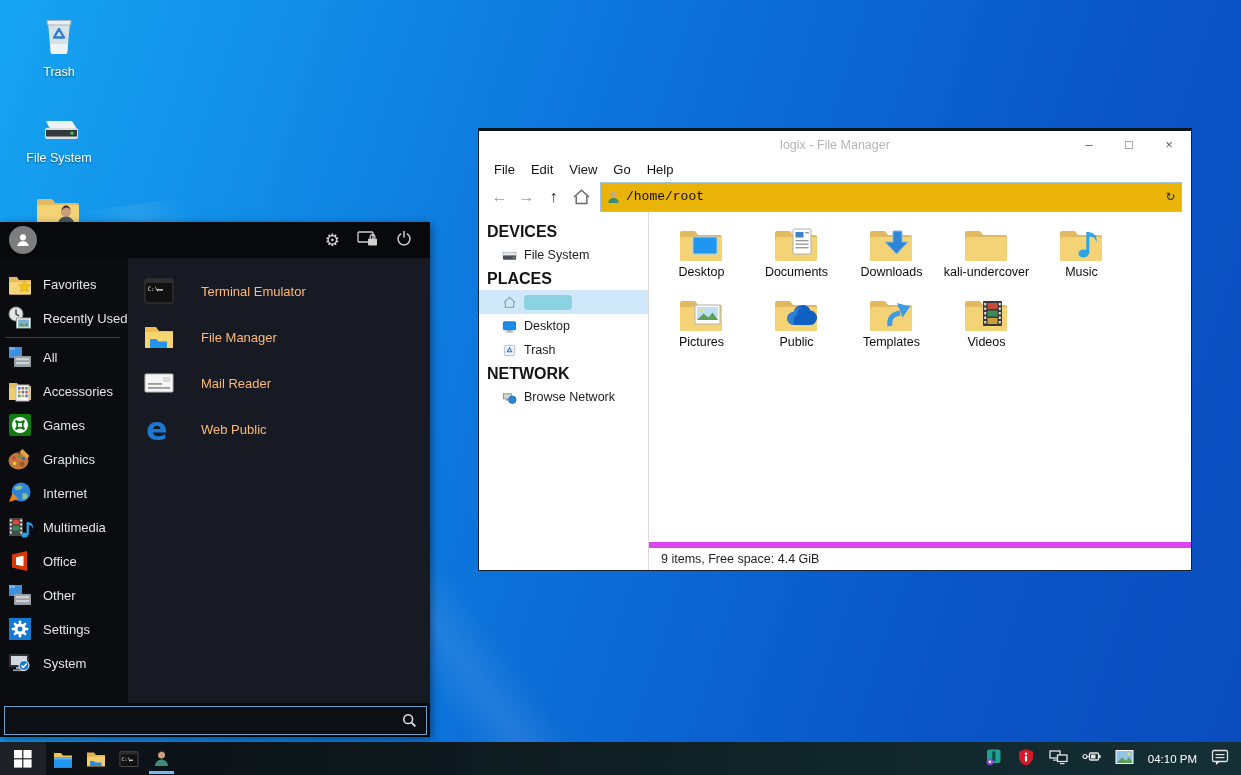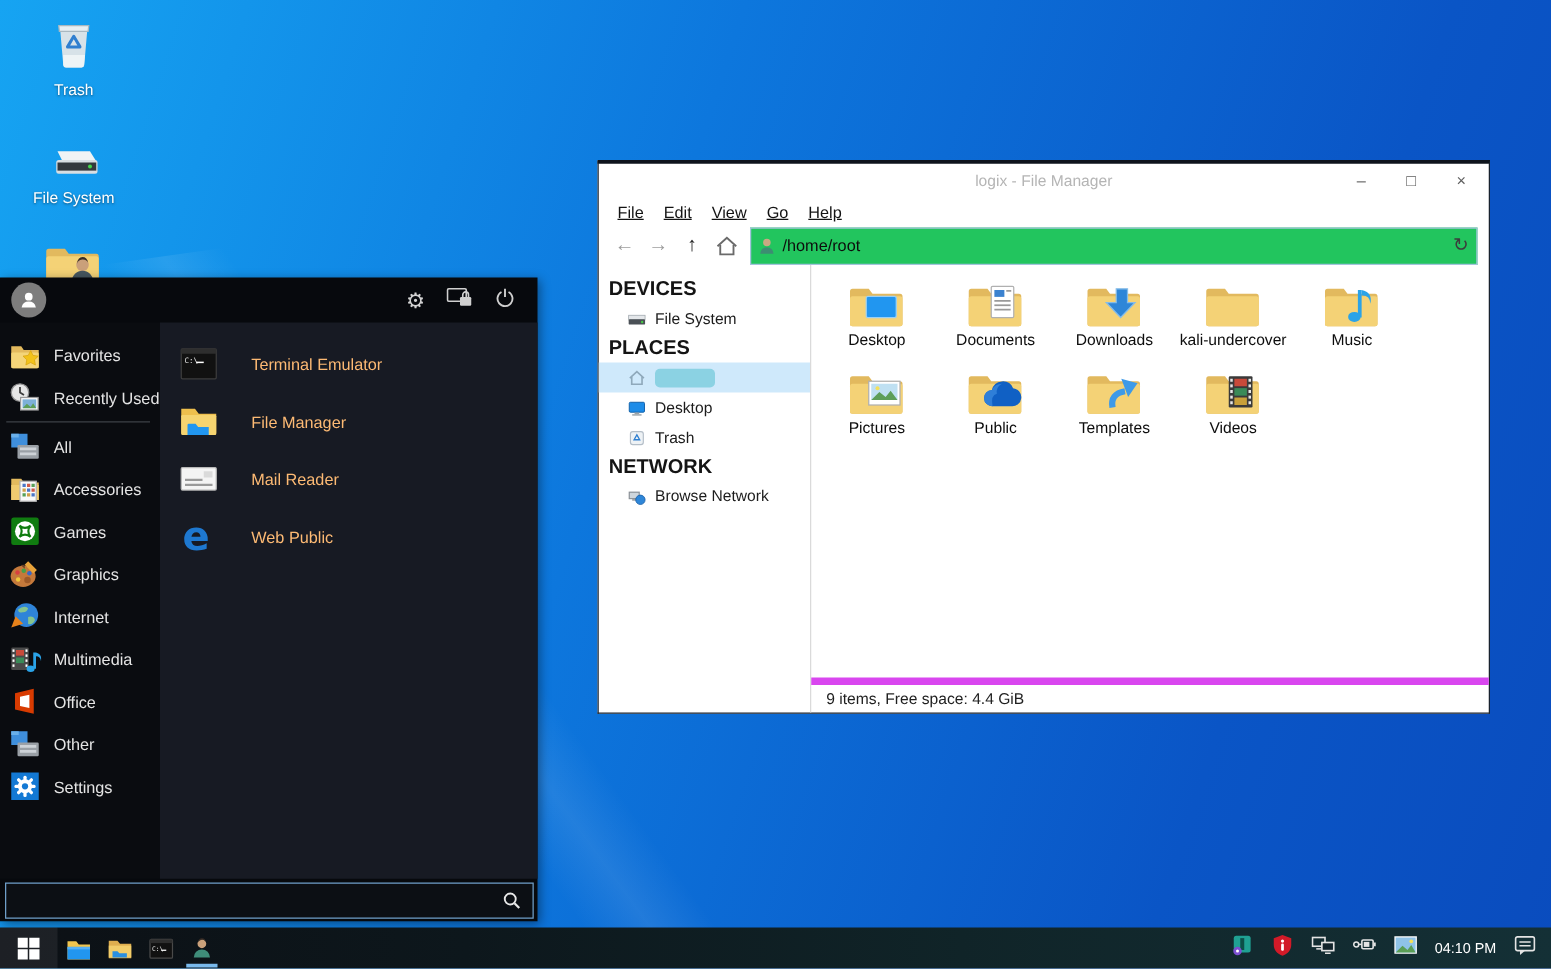--- a/index.html
+++ b/index.html
@@ -36,27 +36,27 @@
   .sm-search .mag { margin-right:9px; display:flex; }
 
   
   .fm { position:absolute; left:478px; top:128px; width:714px; height:443px; background:#fff;
     border:1px solid #18222e; border-top:3px solid #0e141c; display:flex; flex-direction:column; z-index:3; }
   .fm-titlebar { height:27px; position:relative; display:flex; align-items:center; justify-content:center;
     color:#b5b5b5; font-size:12.5px; flex:0 0 auto; }
   .fm-controls { position:absolute; right:2px; top:0; height:100%; display:flex; align-items:center; }
   .fm-ctl { width:40px; text-align:center; color:#5f5f5f; font-size:13px; cursor:default; }
   .fm-menubar { height:23px; display:flex; align-items:center; padding-left:7px; font-size:13px; color:#131313; flex:0 0 auto; }
-  .fm-menu { padding:0 8px;text-decoration:underline; }
+  .fm-menu { padding:0 8px; }
   .fm-toolbar { height:31px; display:flex; align-items:center; padding:0 9px 0 7px; flex:0 0 auto; }
   .fm-nav { width:27px; text-align:center; font-size:16px; line-height:1; }
   .fm-nav.disabled { color:#9d9d9d; }
   .fm-nav.enabled { color:#252525; font-weight:bold; }
   .fm-home { display:flex; justify-content:center; width:29px; }
-  .fm-pathbar { flex:1; height:23px; margin-left:4px; border:1px solid #a3c3dc; display:flex; align-items:center; padding:14px 6px; gap:6px; font-size:13px; color:#0d0d0d; background:#22c55e; }
+  .fm-pathbar { flex:1; height:23px; margin-left:4px; border:1px solid #a3c3dc; display:flex; align-items:center; padding:14px 6px; gap:6px; font-size:13px; color:#0d0d0d; background:#eab308;font-family:Liberation Mono, monospace; }
   .fm-path { flex:1; }
   .fm-refresh { color:#3c3c3c; font-size:15px; line-height:1; }
   .fm-content { flex:1; display:flex; min-height:0; }
   .fm-sidebar { width:170px; border-right:1px solid #dadada; padding-top:8px; font-size:12.5px; color:#1c1c1c; flex:0 0 auto; }
   .fm-side-header { height:23px; display:flex; align-items:center; padding-left:8px; font-weight:bold; font-size:16px; color:#141414; }
   .fm-side-item { height:24px; display:flex; align-items:center; padding-left:23px; gap:7px; }
   .fm-side-item.selected { background:#cfe9fb; }
   .redacted-blob { width:48px; height:15px; border-radius:4px; background:#8bd2e3; }
   .fm-main { flex:1; display:flex; flex-direction:column; min-width:0; }
   .fm-files { flex:1; padding:12px 0 0 5px; display:flex; flex-wrap:wrap; align-content:flex-start; }
@@ -279,20 +279,31 @@
               <rect x="11.7" y="4.5" width="2.6" height="17" rx="1.2" transform="rotate(45 13 13)"></rect>
               <rect x="11.7" y="4.5" width="2.6" height="17" rx="1.2" transform="rotate(90 13 13)"></rect>
               <rect x="11.7" y="4.5" width="2.6" height="17" rx="1.2" transform="rotate(135 13 13)"></rect>
             </g>
             <circle cx="13" cy="13" r="5.6" fill="#fff"></circle>
             <circle cx="13" cy="13" r="2.5" fill="#1379d4"></circle>
           </svg>
           <span>Settings</span>
         </div>
 
+        <div class="sm-cat">
+          <svg width="26" height="26" viewBox="0 0 26 26">
+            <rect x="2" y="4" width="20" height="13" rx="1" fill="#2e3338"></rect>
+            <rect x="4" y="6" width="16" height="9" fill="#cfd8de"></rect>
+            <rect x="9" y="17" width="6" height="2" fill="#9aa4aa"></rect>
+            <rect x="6" y="19.5" width="12" height="1.6" fill="#9aa4aa"></rect>
+            <circle cx="17" cy="15.5" r="5" fill="#1379d4" stroke="#fff" stroke-width="1"></circle>
+            <path d="M14.5 15.5 l1.9 1.9 3.2 -3.8" fill="none" stroke="#fff" stroke-width="1.5"></path>
+          </svg>
+          <span>System</span>
+        </div>
 
       </div>
 
       <div class="sm-apps">
 
         <div class="sm-app">
           <svg width="34" height="34" viewBox="0 0 34 34">
             <rect x="3" y="5" width="28" height="24" rx="1" fill="#111" stroke="#3d3d3d"></rect>
             <rect x="3" y="5" width="28" height="4" fill="#2e2e2e"></rect>
             <text x="5.5" y="16.5" font-size="6" fill="#e8e8e8" font-family="DejaVu Sans Mono,monospace">C:\</text>

